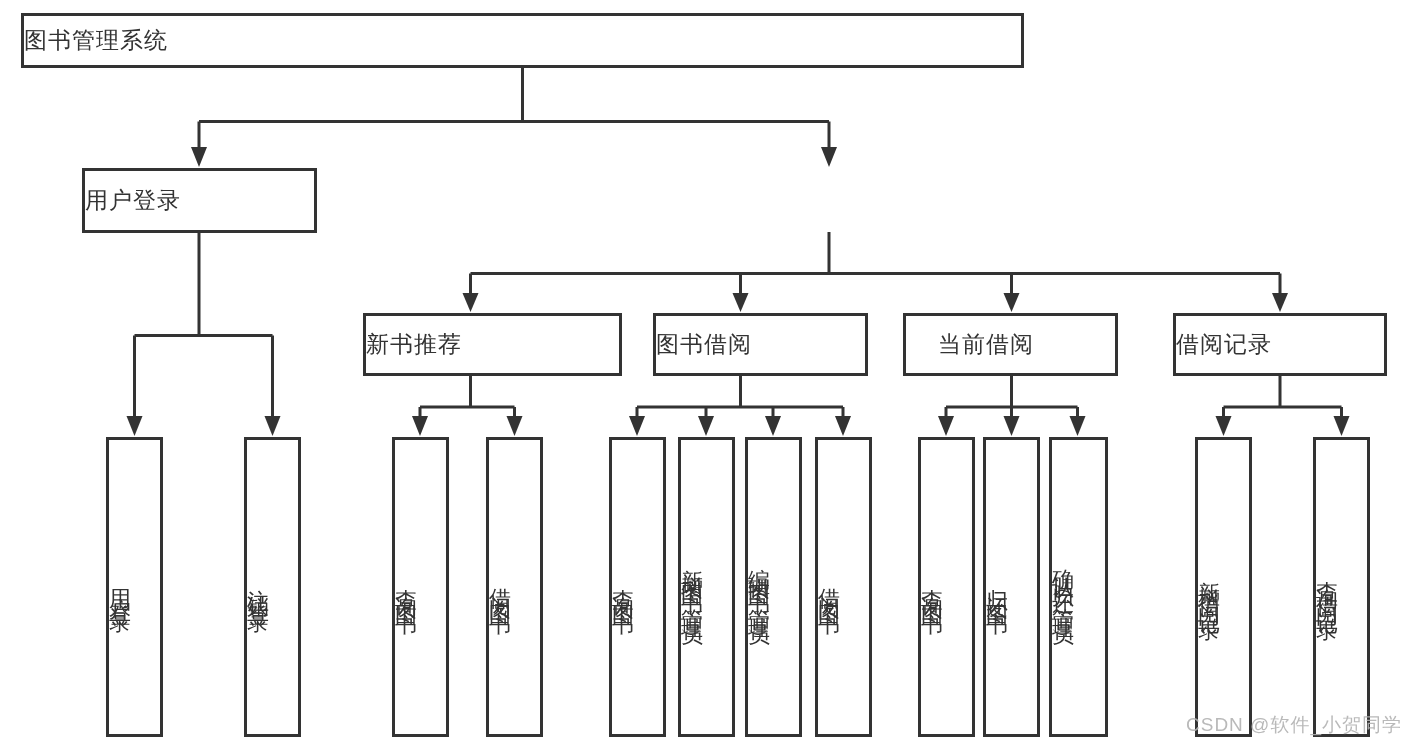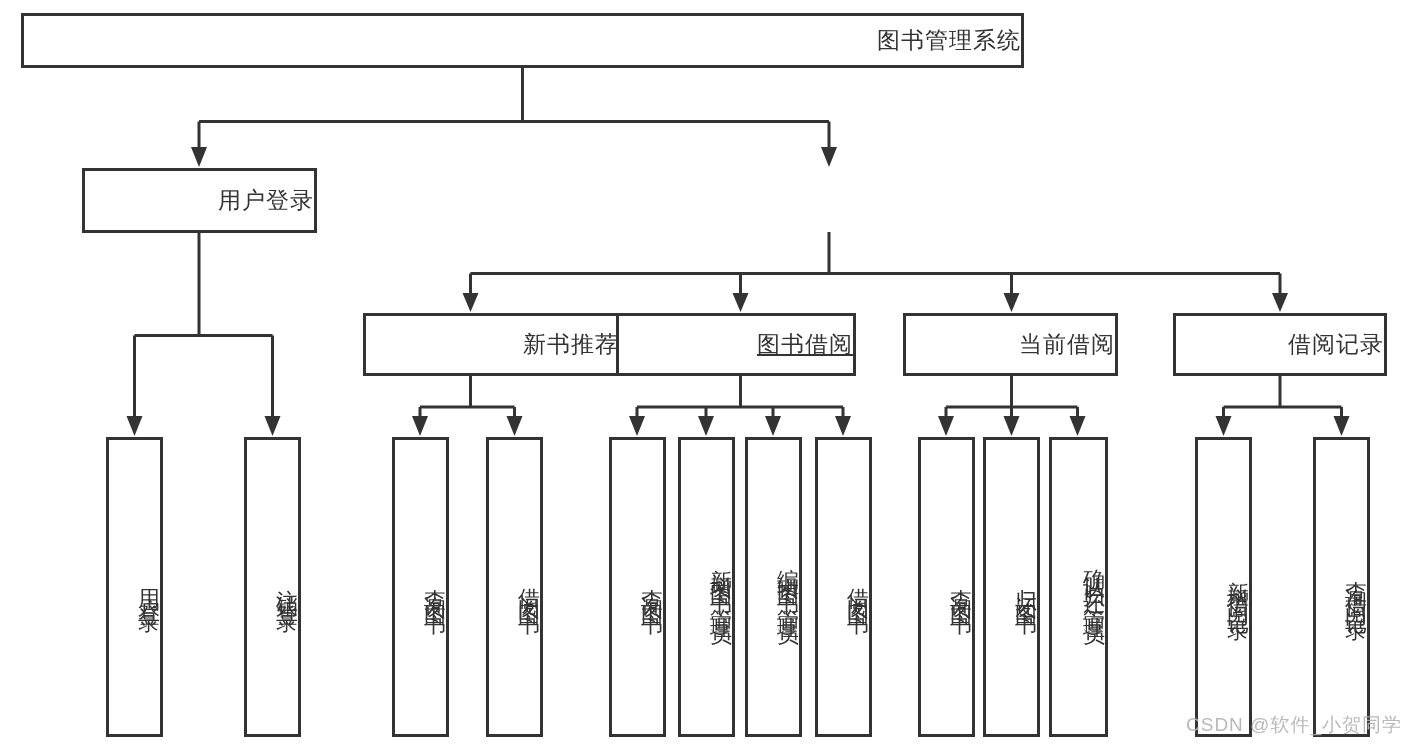--- a/index.html
+++ b/index.html
@@ -24,21 +24,21 @@
     width: 1405px; height: 747px;
     pointer-events: none;
   }
   .node {
     position: absolute;
     box-sizing: border-box;
     border: 3px solid var(--line);
     background: #ffffff;
     display: flex;
     align-items: center;
-    justify-content: flex-end;
+    justify-content: flex-start;
     text-align: center;
   }
   .node-h { font-size: 23px; letter-spacing: 1px; }
   .node-v span {
     writing-mode: vertical-rl;
     text-orientation: mixed;
     font-size: 22px;
     letter-spacing: 8px;
     line-height: 1;
     white-space: nowrap;
@@ -118,24 +118,24 @@
     <span>图书管理系统</span>
   </div>
 
   <div class="node node-h" style="left:82px; top:168px; width:235px; height:65px;">
     <span>用户登录</span>
   </div>
 
   <div class="node node-h" style="left:363px; top:313px; width:259px; height:63px;">
     <span>新书推荐</span>
   </div>
-  <div class="node node-h" style="left:616px; top:313px; width:240px; height:63px;text-decoration:underline;">
+  <div class="node node-h" style="left:653px; top:313px; width:215px; height:63px;">
     <span>图书借阅</span>
   </div>
-  <div class="node node-h" style="left:903px; top:313px; width:215px; height:63px;">
+  <div class="node node-h" style="left:903px; top:313px; width:215px; height:63px;padding-left:32px;">
     <span>当前借阅</span>
   </div>
   <div class="node node-h" style="left:1173px; top:313px; width:214px; height:63px;">
     <span>借阅记录</span>
   </div>
 
   <div class="node node-v" style="left:106px; top:437px; width:57px; height:300px;">
     <span>用户登录</span>
   </div>
   <div class="node node-v" style="left:244px; top:437px; width:57px; height:300px;">

